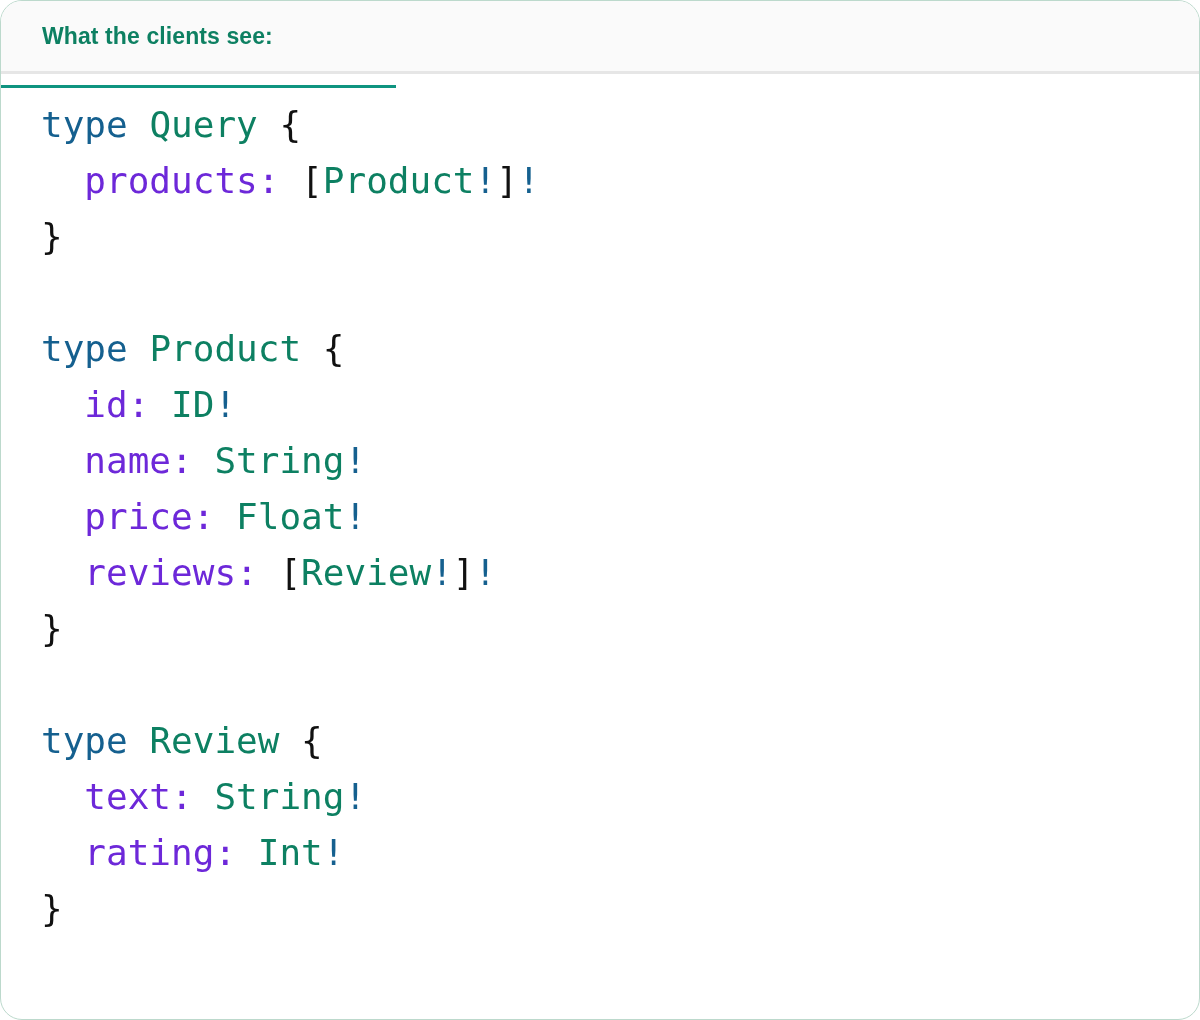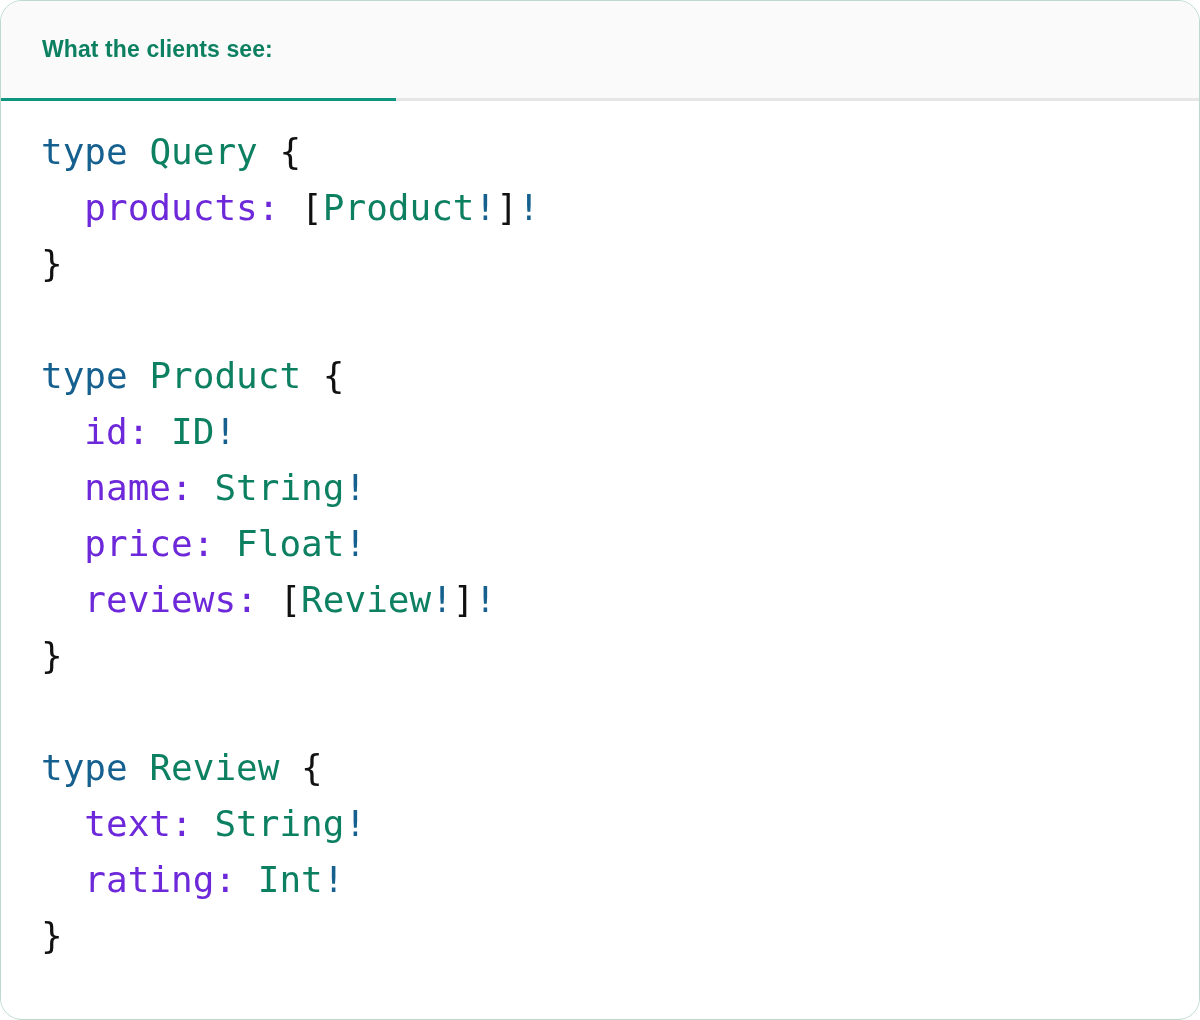--- a/index.html
+++ b/index.html
@@ -23,21 +23,21 @@
     background: #ffffff;
     border: 1px solid #bcd9cc;
     border-radius: 22px;
     overflow: hidden;
   }
 
   
   .tabstrip {
     position: relative;
     box-sizing: border-box;
-    height: 100px;
+    height: 73px;
     background: #fafafa;
     border-bottom: 3px solid #e6e6e6;
     display: flex;
     align-items: center;
   }
 
   .tab {
     box-sizing: border-box;
     height: 100px;
     width: 395px;

